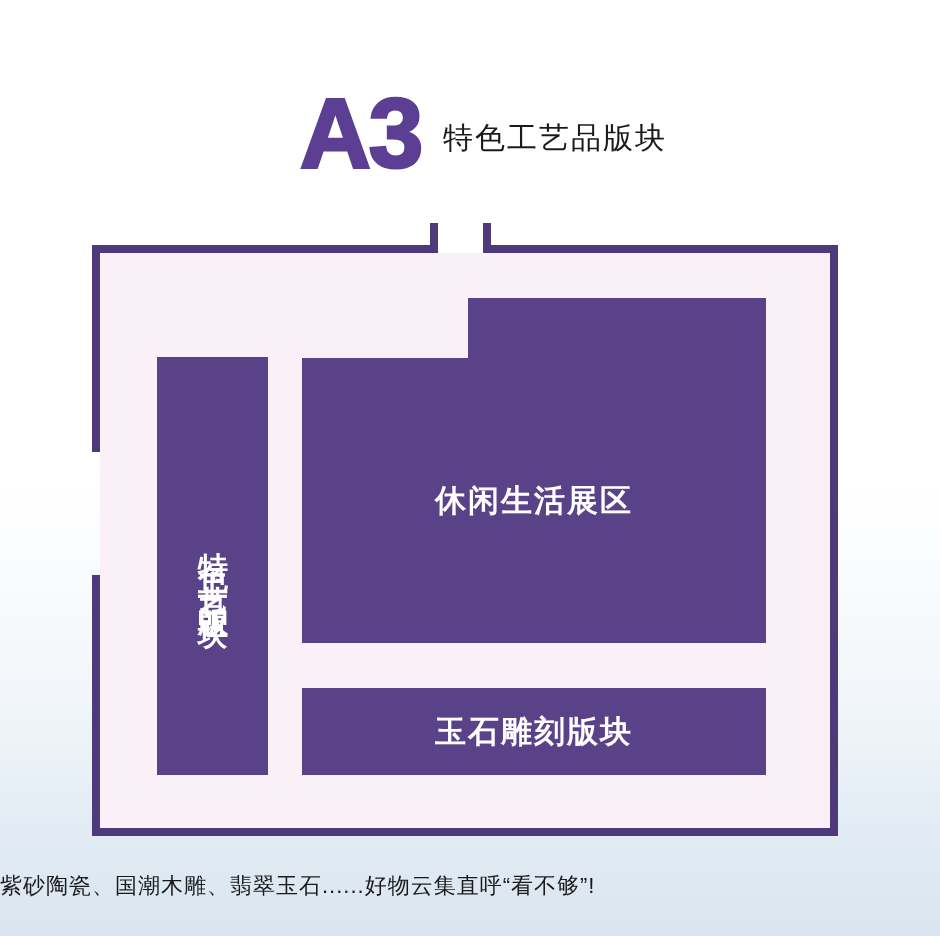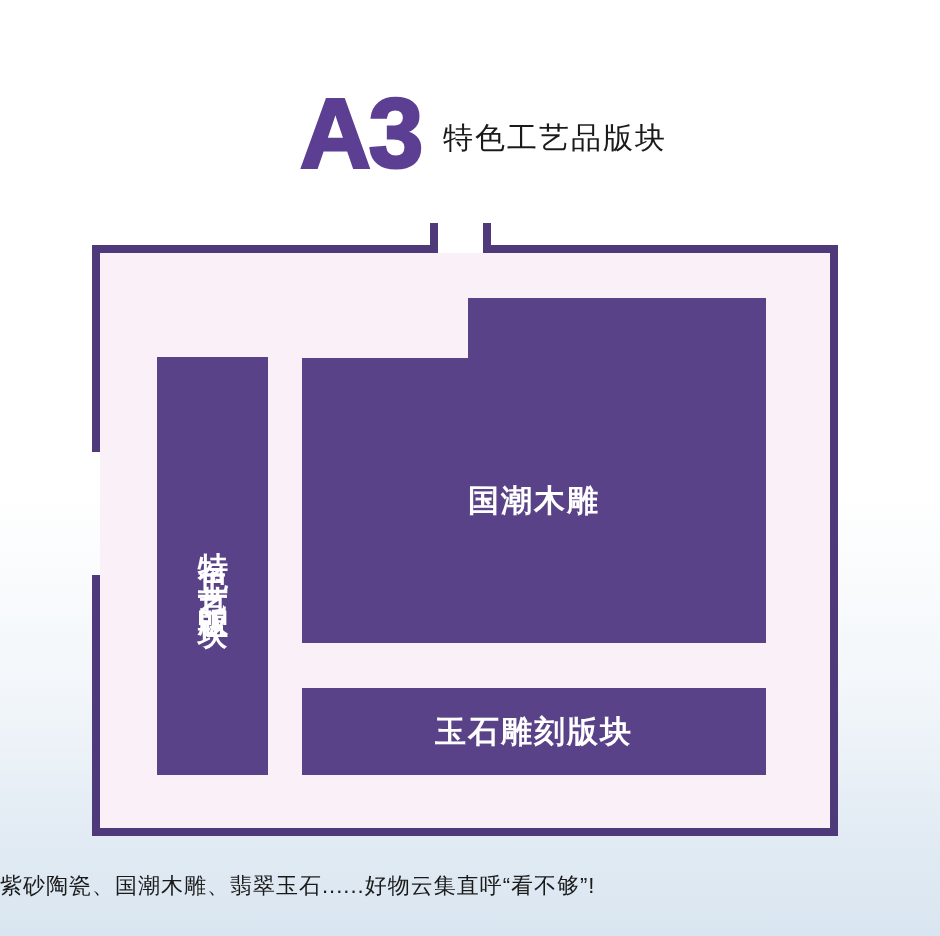--- a/index.html
+++ b/index.html
@@ -131,21 +131,21 @@
     <div class="wall wall-left-lower"></div>
     <div class="wall wall-right"></div>
     <div class="wall wall-bottom"></div>
 
     <div class="block block-crafts">
       <span class="v-label">特色工艺品版块</span>
     </div>
 
     <div class="block block-tea-upper"></div>
     <div class="block block-tea-main">
-      <span class="h-label">国潮木雕</span>
+      <span class="h-label">休闲生活展区</span>
     </div>
 
     <div class="block block-jade">
       <span class="h-label">玉石雕刻版块</span>
     </div>
 
   </div>
 
   <div class="caption">紫砂陶瓷、国潮木雕、翡翠玉石......好物云集直呼“看不够”!</div>
 

